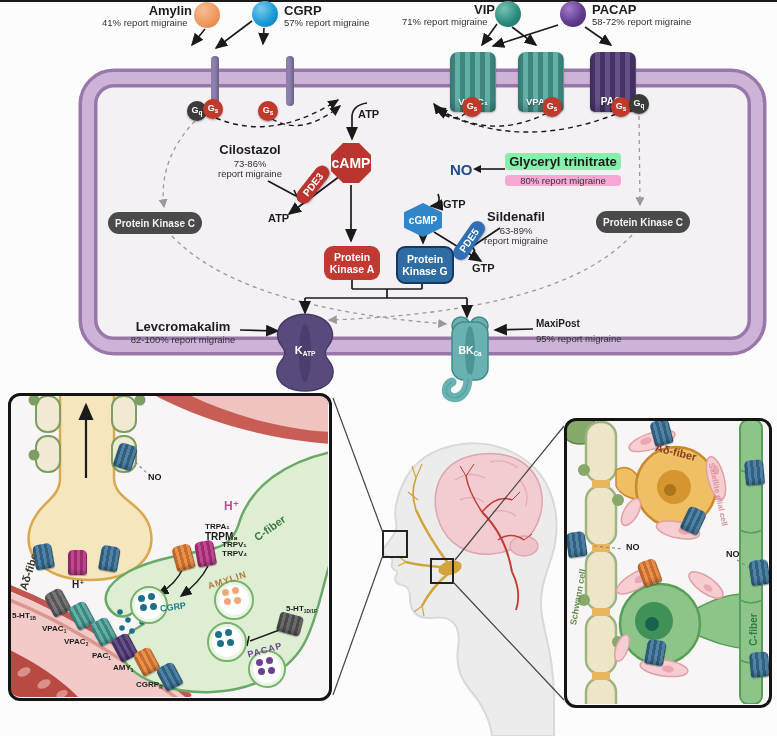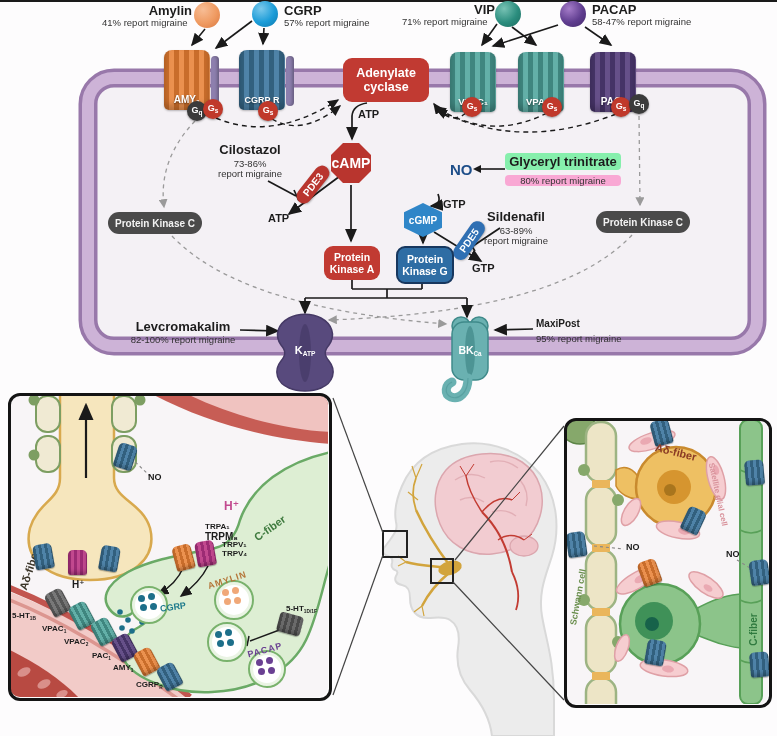--- a/index.html
+++ b/index.html
@@ -307,31 +307,25 @@
 
   <div class="lbl" style="left:284px;top:3px;font-size:13px">CGRP</div>
   <div class="stat" style="left:284px;top:17px">57% report migraine</div>
   <div class="ball" style="left:252px;top:1px;width:26px;height:26px;background:radial-gradient(circle at 35% 30%,#7bc9ec,#1b9cd8 55%,#0f77ab)"></div>
 
   <div class="lbl" style="left:474px;top:2px;font-size:13px">VIP</div>
   <div class="stat" style="left:402px;top:16px">71% report migraine</div>
   <div class="ball" style="left:495px;top:1px;width:26px;height:26px;background:radial-gradient(circle at 35% 30%,#77c2b4,#2b8d7e 55%,#1c6b5f)"></div>
 
   <div class="lbl" style="left:592px;top:2px;font-size:13px">PACAP</div>
-  <div class="stat" style="left:592px;top:16px">58-47% report migraine</div>
+  <div class="stat" style="left:592px;top:16px">58-72% report migraine</div>
   <div class="ball" style="left:560px;top:1px;width:26px;height:26px;background:radial-gradient(circle at 35% 30%,#a57cc9,#5f3d8f 55%,#452a6b)"></div>
 
-  <div class="rec" style="left:164px;top:50px;width:46px;height:60px;--c1:#c96d2b;--c2:#eb914f">
-    <span class="rl">AMY₁</span>
-    </div>
   <div class="ramp" style="left:211px;top:56px"></div>
 
-  <div class="rec" style="left:239px;top:50px;width:46px;height:60px;--c1:#32607e;--c2:#4f83a8">
-    <span class="rl" style="font-size:9px">CGRP R</span>
-    </div>
   <div class="ramp" style="left:286px;top:56px"></div>
 
   <div class="rec" style="left:450px;top:52px;width:46px;height:60px;--c1:#3f867f;--c2:#63b0a8">
     <span class="rl" style="font-size:9.5px">VPAC₁</span>
     </div>
 
   <div class="rec" style="left:518px;top:52px;width:46px;height:60px;--c1:#3f867f;--c2:#63b0a8">
     <span class="rl" style="font-size:9.5px">VPAC₂</span>
     </div>
 
@@ -354,21 +348,20 @@
   <div class="gp" style="left:542px;top:97px;background:#c0392b">
     <span><span>G</span><span class="sb">s</span></span>
     </div>
   <div class="gp" style="left:611px;top:97px;background:#c0392b">
     <span><span>G</span><span class="sb">s</span></span>
     </div>
   <div class="gp" style="left:629px;top:94px;background:#3b3b3b">
     <span><span>G</span><span class="sb">q</span></span>
     </div>
 
-  <div class="box red-box" style="left:343px;top:58px;width:86px;height:44px;font-size:12.5px">Adenylate cyclase</div>
   <div class="lbl" style="left:358px;top:108px;font-size:11px">ATP</div>
   <div class="oct" style="left:331px;top:143px;width:40px;height:40px;font-size:14px">cAMP</div>
 
   <div class="lbl ctr" style="left:205px;top:142px;width:90px;font-size:13px">Cilostazol</div>
   <div class="stat" style="left:205px;top:158px;width:90px">73-86%</div>
   <div class="stat" style="left:205px;top:168px;width:90px">report migraine</div>
   <div class="pde" style="left:291px;top:177px;background:#b9352e;transform:rotate(-52deg)">PDE3</div>
   <div class="lbl" style="left:268px;top:212px;font-size:11px">ATP</div>
   <div class="box red-box" style="left:324px;top:246px;width:56px;height:34px;font-size:10.5px">Protein Kinase A</div>
 

